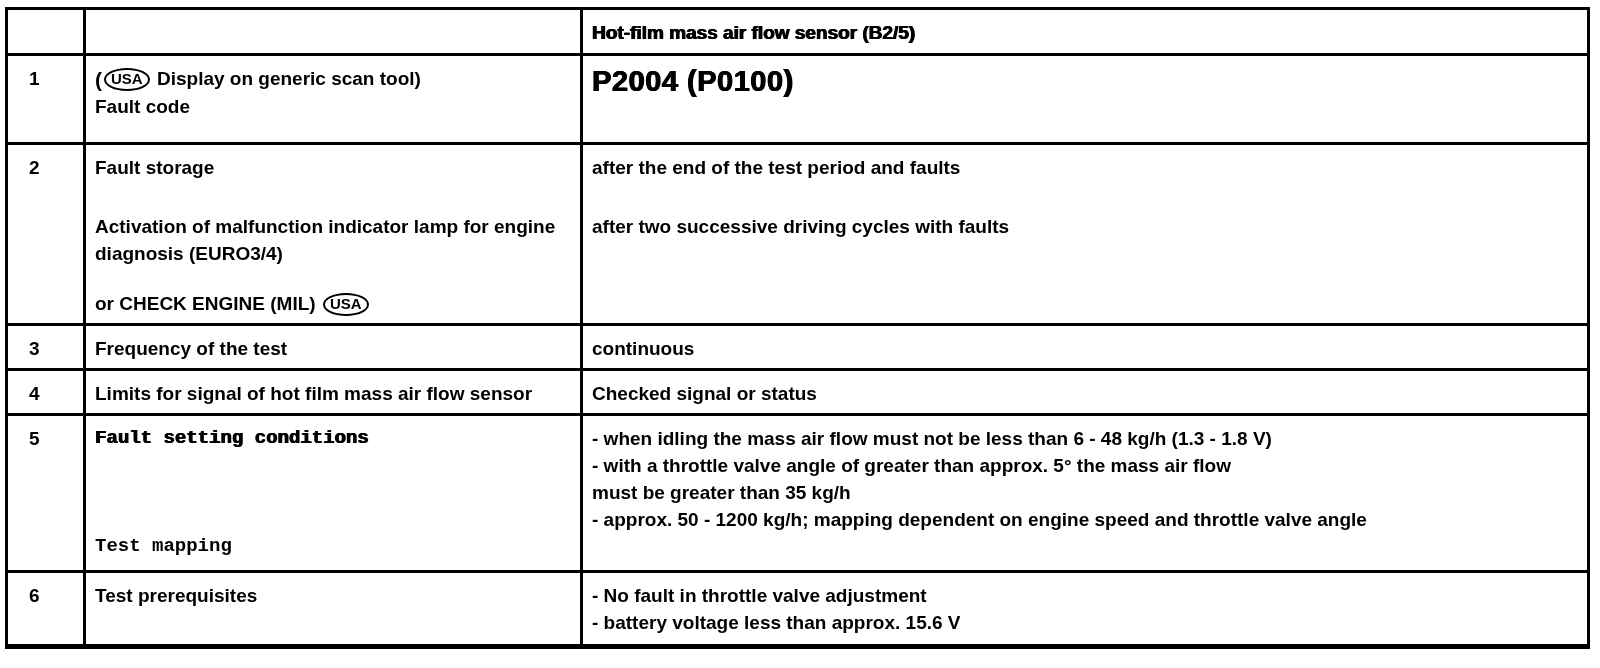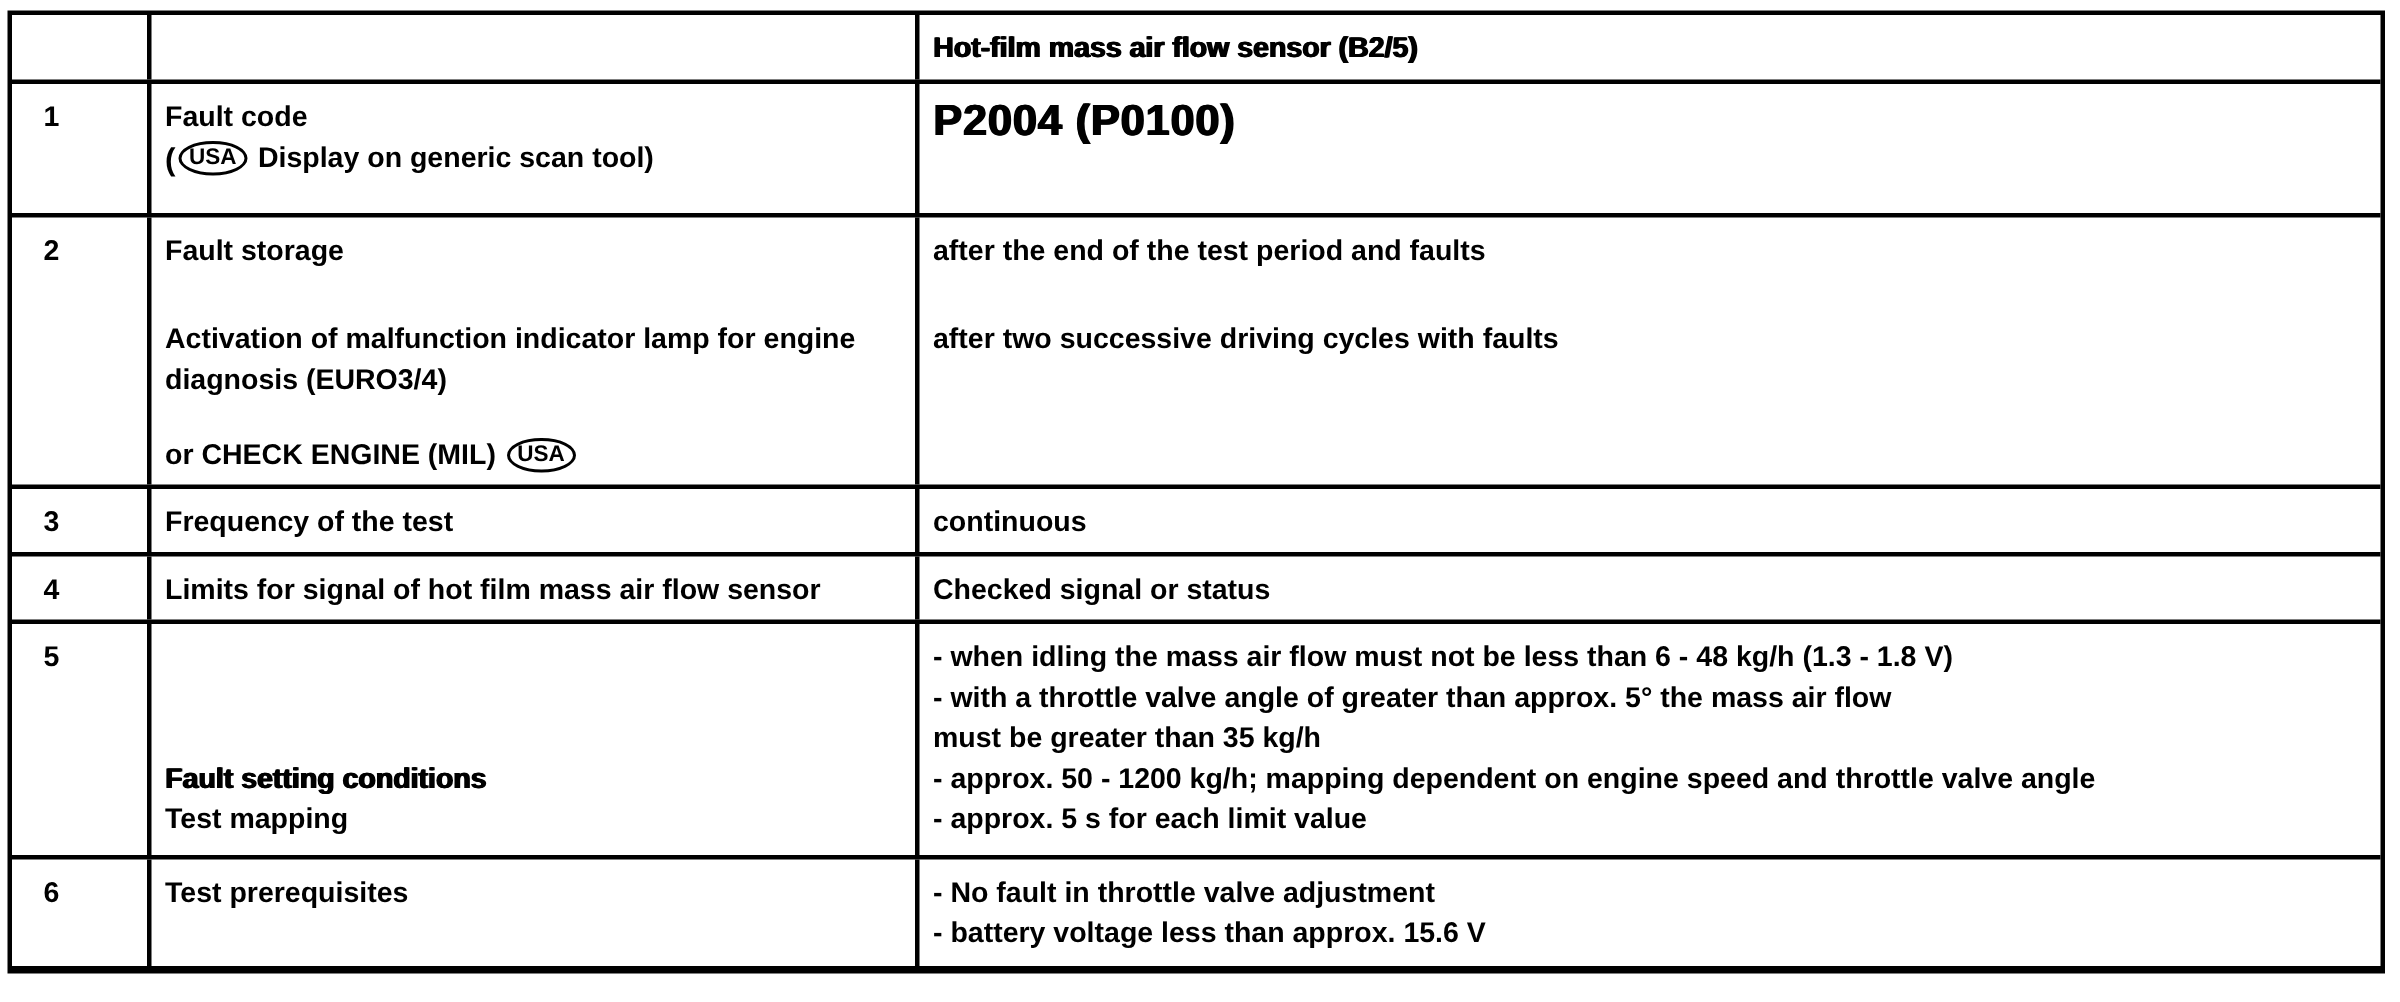--- a/index.html
+++ b/index.html
@@ -18,21 +18,20 @@
     left: 5px;
     top: 7px;
     width: 1585px;
     border: 3px solid #000;
     border-bottom-width: 5px;
     background: #fff;
   }
   .row {
     display: grid;
     grid-template-columns: 75px 497px 1fr;
-    gap: 15px;
   }
   .row + .row { border-top: 3px solid #000; }
   .cell {
     padding: 9px 10px 6px 9px;
     font-size: 19px;
     line-height: 27px;
     font-weight: 700;
   }
   .cell + .cell { border-left: 3px solid #000; }
   .cell.num { padding-left: 21px; }
@@ -66,46 +65,47 @@
     margin: 0 2px;
   }
   .paren { font-size: 21px; vertical-align: -2px; }
 
   .p-gap-lg { margin-bottom: 32px; }
   .p-gap-sm { margin-bottom: 23px; }
 
   .r5 .cell.label-cell {
     display: flex;
     flex-direction: column;
-    justify-content: flex-end;
+    justify-content: space-between;
     padding-bottom: 10px;
+    font-family: Liberation Mono, monospace;
   }
 </style>
 </head>
 <body>
 
 <div class="page">
   <div class="dtable">
 
     <div class="row header">
       <div class="cell num"></div>
       <div class="cell label-cell"></div>
       <div class="cell value-cell">
         <span class="xb">Hot-film mass air flow sensor (B2/5)</span>
       </div>
     </div>
 
     <div class="row r1">
       <div class="cell num">1</div>
       <div class="cell label-cell">
-        <div>Fault code</div>
         <div>
           <span class="paren">(</span><span class="badge">USA</span>
           <span>Display on generic scan tool)</span>
         </div>
+        <div>Fault code</div>
       </div>
       <div class="cell value-cell">
         <div class="fault-code xb">P2004 (P0100)</div>
       </div>
     </div>
 
     <div class="row r2">
       <div class="cell num">2</div>
       <div class="cell label-cell">
         <div class="p-gap-lg">Fault storage</div>
@@ -137,21 +137,20 @@
       <div class="cell num">5</div>
       <div class="cell label-cell">
         <div class="xb">Fault setting conditions</div>
         <div>Test mapping</div>
       </div>
       <div class="cell value-cell">
         <div>- when idling the mass air flow must not be less than 6 - 48 kg/h (1.3 - 1.8 V)</div>
         <div>- with a throttle valve angle of greater than approx. 5° the mass air flow</div>
         <div>must be greater than 35 kg/h</div>
         <div>- approx. 50 - 1200 kg/h; mapping dependent on engine speed and throttle valve angle</div>
-        <div>- approx. 5 s for each limit value</div>
       </div>
     </div>
 
     <div class="row r6">
       <div class="cell num">6</div>
       <div class="cell label-cell">Test prerequisites</div>
       <div class="cell value-cell">
         <div>- No fault in throttle valve adjustment</div>
         <div>- battery voltage less than approx. 15.6 V</div>
       </div>

